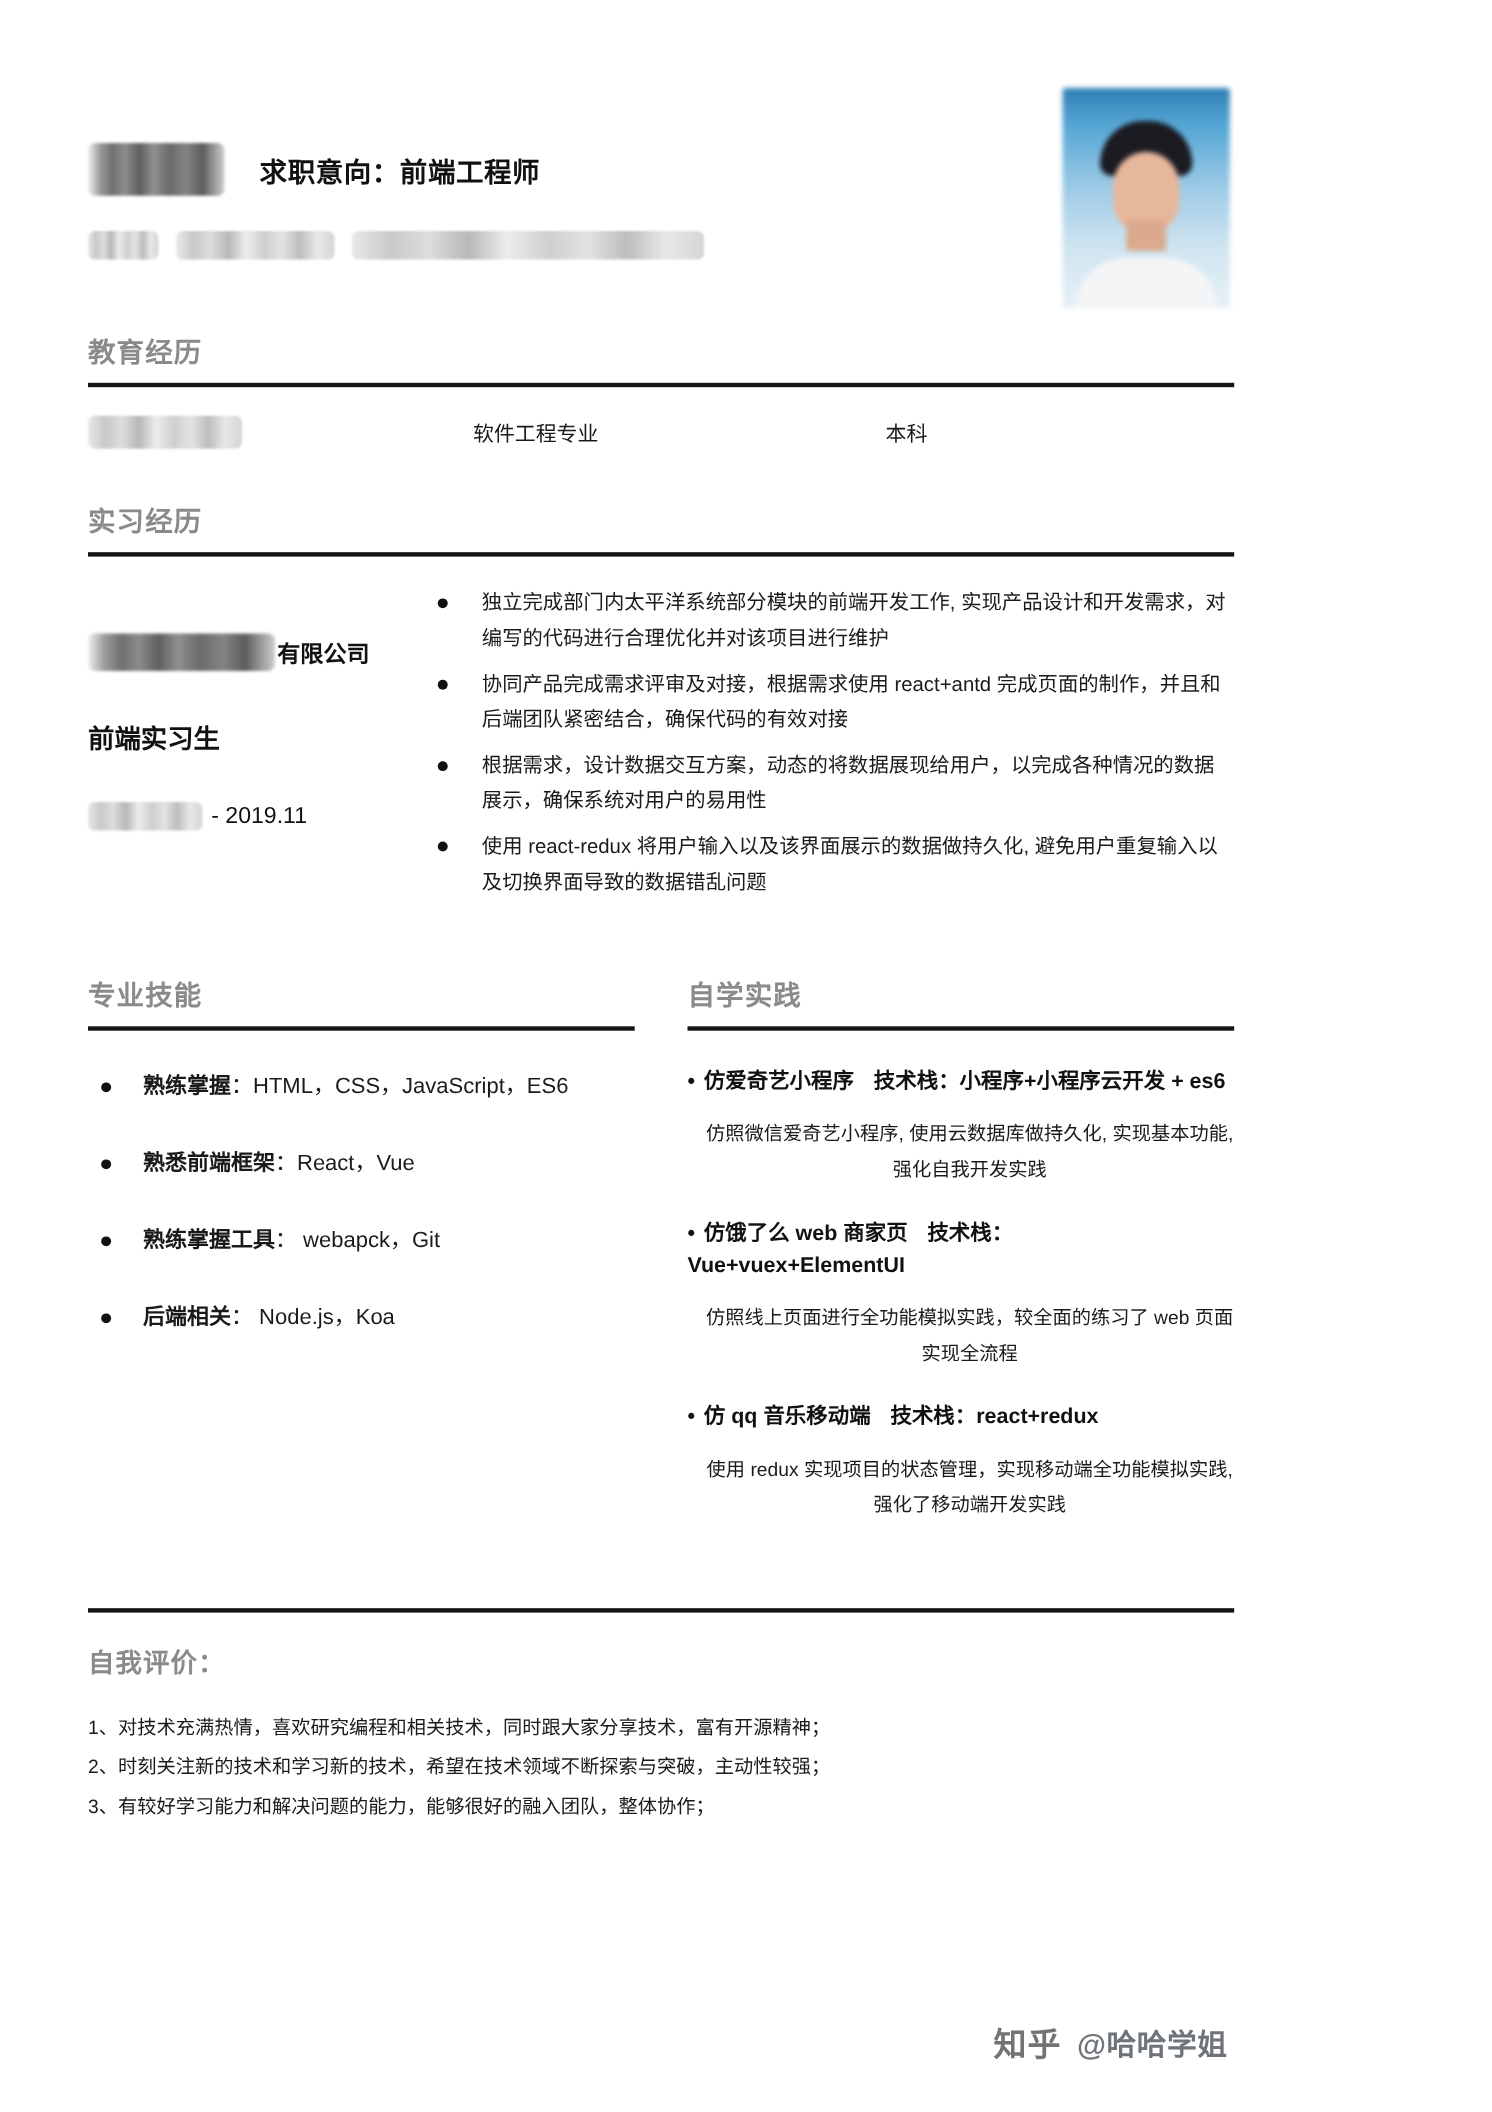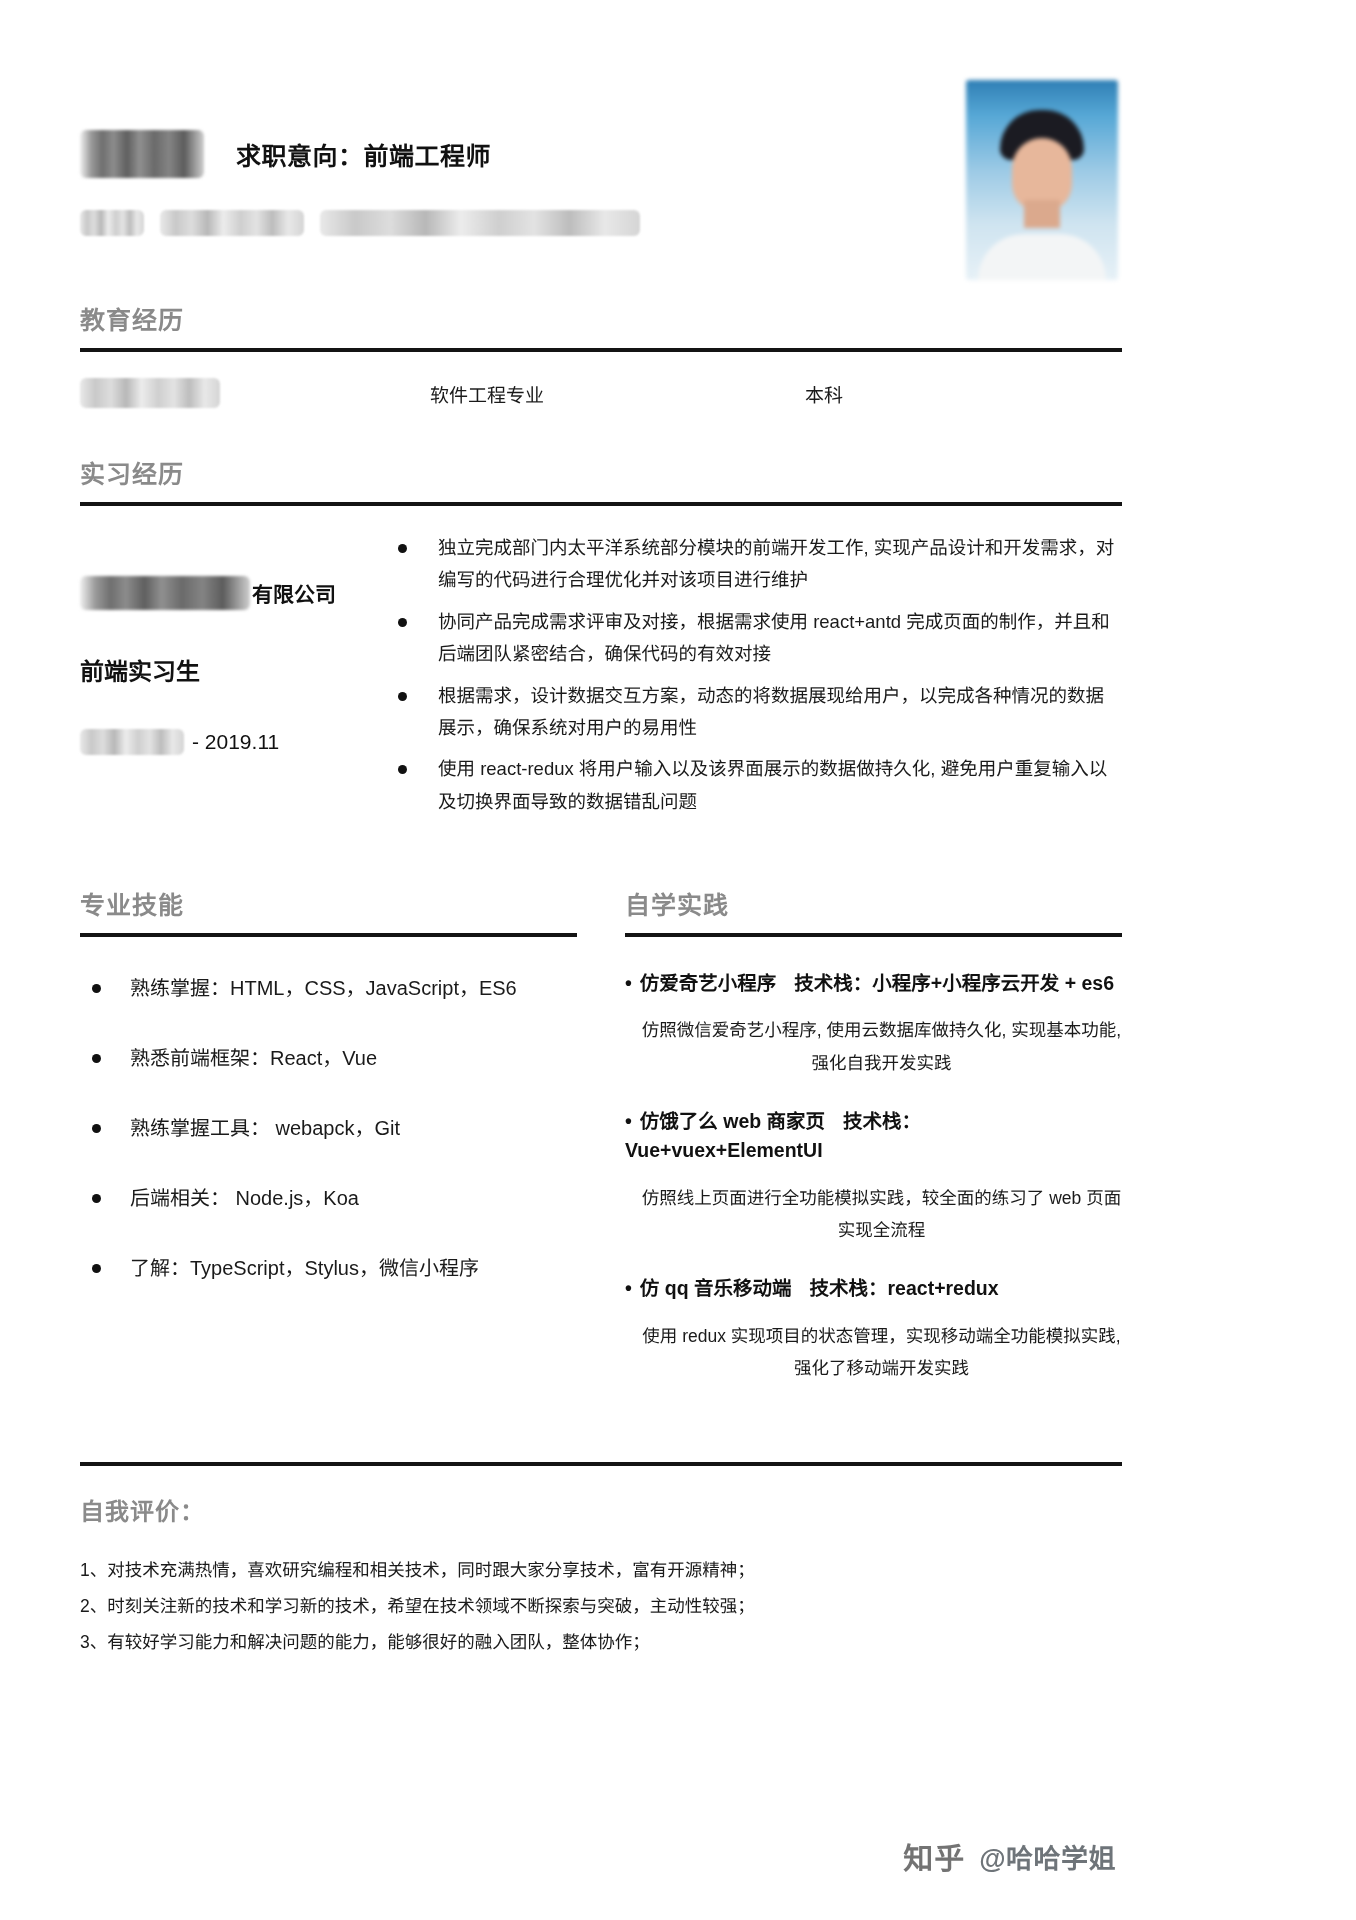--- a/index.html
+++ b/index.html
@@ -233,21 +233,21 @@
   ul.skills li::before {
     content: "";
     position: absolute;
     left: 12px;
     top: 11px;
     width: 9px;
     height: 9px;
     background: #111;
     border-radius: 50%;
   }
-  .sk-label { font-weight: normal; }
+  .sk-label { font-weight: bold; }
 
   .proj { padding-top: 32px; }
   .proj-item { margin-bottom: 28px; }
   .proj-head {
     font-size: 19.5px;
     font-weight: bold;
     color: #111;
     line-height: 1.5;
   }
   .proj-head .dot { margin-right: 8px; }
@@ -380,23 +380,20 @@
         </li>
         <li>
           <span class="sk-label">熟悉前端框架</span><span>：</span><span>React，Vue</span>
         </li>
         <li>
           <span class="sk-label">熟练掌握工具</span><span>：</span><span> webapck，Git</span>
         </li>
         <li>
           <span class="sk-label">后端相关</span><span>：</span><span> Node.js，Koa</span>
         </li>
-        <li>
-          <span class="sk-label">了解</span><span>：</span><span>TypeScript，Stylus，微信小程序</span>
-        </li>
       </ul>
     </div>
 
     <div class="col right">
       <h2 class="sec-title">自学实践</h2>
       <hr class="sec-rule">
       <div class="proj">
 
         <div class="proj-item">
           <div class="proj-head">

